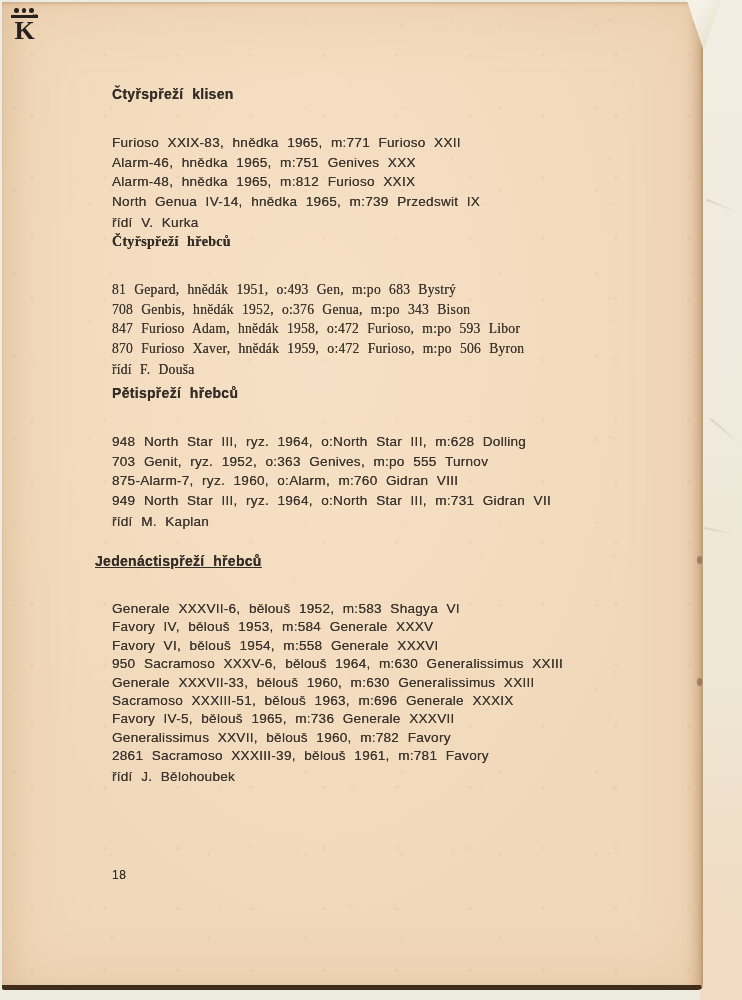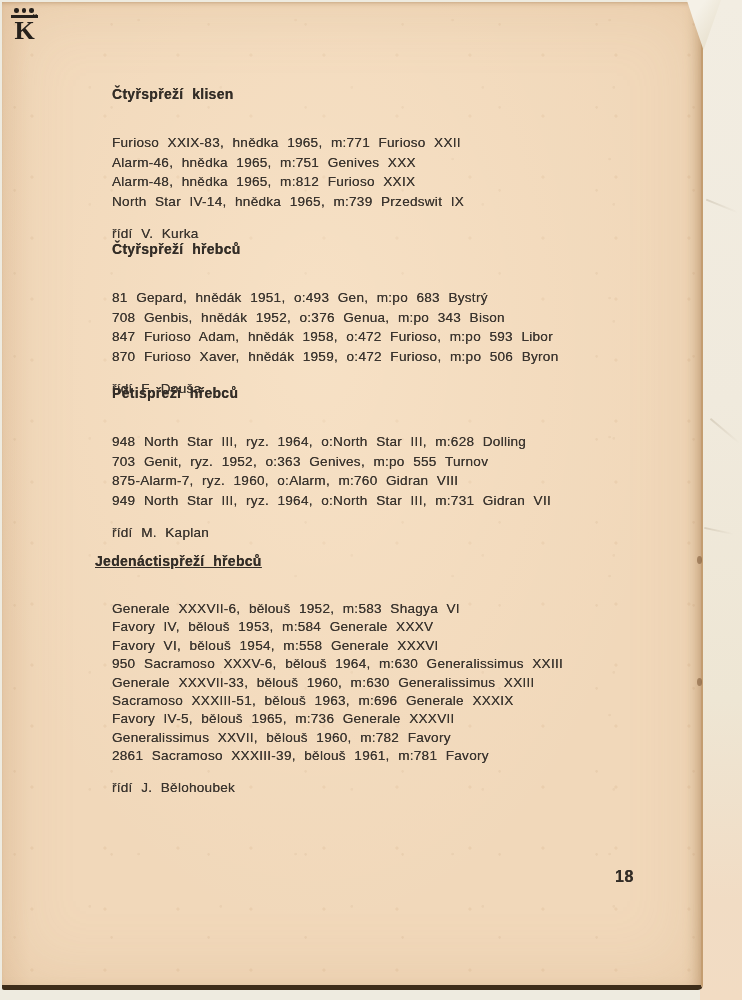--- a/index.html
+++ b/index.html
@@ -71,28 +71,28 @@
   .sec .heading {
     margin:0; font-size:14px; line-height:17px; font-weight:700;
     text-align:left; letter-spacing:.3px; word-spacing:4.5px; color:#332d27;
     text-shadow:0 0 .3px rgba(51,45,39,.9);
   }
   .sec .rows { margin-top:30px; }
   .row {
     font-size:13.6px; line-height:19.5px; word-spacing:4.5px; letter-spacing:.25px;
     white-space:nowrap; text-shadow:0 0 .3px rgba(58,52,46,.85);
   }
-  .footer-row { margin-top:13px; }
-  .s1 { top:84px; }  .s2 { top:239px; }  .s3 { top:383px; }  .s4 { top:551px; }
+  .footer-row { margin-top:2px; }
+  .s1 { top:84px; }  .s2 { top:231px;font-family:Liberation Serif, serif; }  .s3 { top:383px; }  .s4 { top:551px; }
   .s4 .row { line-height:18.4px; }
   .s4 .heading { transform:translateX(-17px);text-decoration:underline; }
 
   .page-number {
-    position:absolute; left:110px; width:522px; top:866px; text-align:right;
-    font-weight:700; font-size:16px; letter-spacing:.6px; color:#332d27;
+    position:absolute; left:110px; width:522px; top:866px; text-align:left;
+    font-weight:400; font-size:12px; letter-spacing:.6px; color:#332d27;
     text-shadow:0 0 .3px rgba(51,45,39,.9);
   }
 </style>
 </head>
 <body>
 
 <div class="scan">
 
   <div class="edge-strip"></div>
   <div class="crease c1"></div>
@@ -113,21 +113,21 @@
         <span class="stamp-accent">ˇ</span>
       </div>
     </div>
 
     <section class="sec s1">
       <h2 class="heading">Čtyřspřeží klisen</h2>
       <div class="rows">
           <div class="row">Furioso XXIX-83, hnědka 1965, m:771 Furioso XXII</div>
           <div class="row">Alarm-46, hnědka 1965, m:751 Genives XXX</div>
           <div class="row">Alarm-48, hnědka 1965, m:812 Furioso XXIX</div>
-          <div class="row">North Star IV-14, hnědka 1965, m:739 Przedswit IX</div>
+          <div class="row">North Genua IV-14, hnědka 1965, m:739 Przedswit IX</div>
         </div>
       <div class="row footer-row">řídí V. Kurka</div>
     </section>
 
     <section class="sec s2">
       <h2 class="heading">Čtyřspřeží hřebců</h2>
       <div class="rows">
           <div class="row">81 Gepard, hnědák 1951, o:493 Gen, m:po 683 Bystrý</div>
           <div class="row">708 Genbis, hnědák 1952, o:376 Genua, m:po 343 Bison</div>
           <div class="row">847 Furioso Adam, hnědák 1958, o:472 Furioso, m:po 593 Libor</div>

